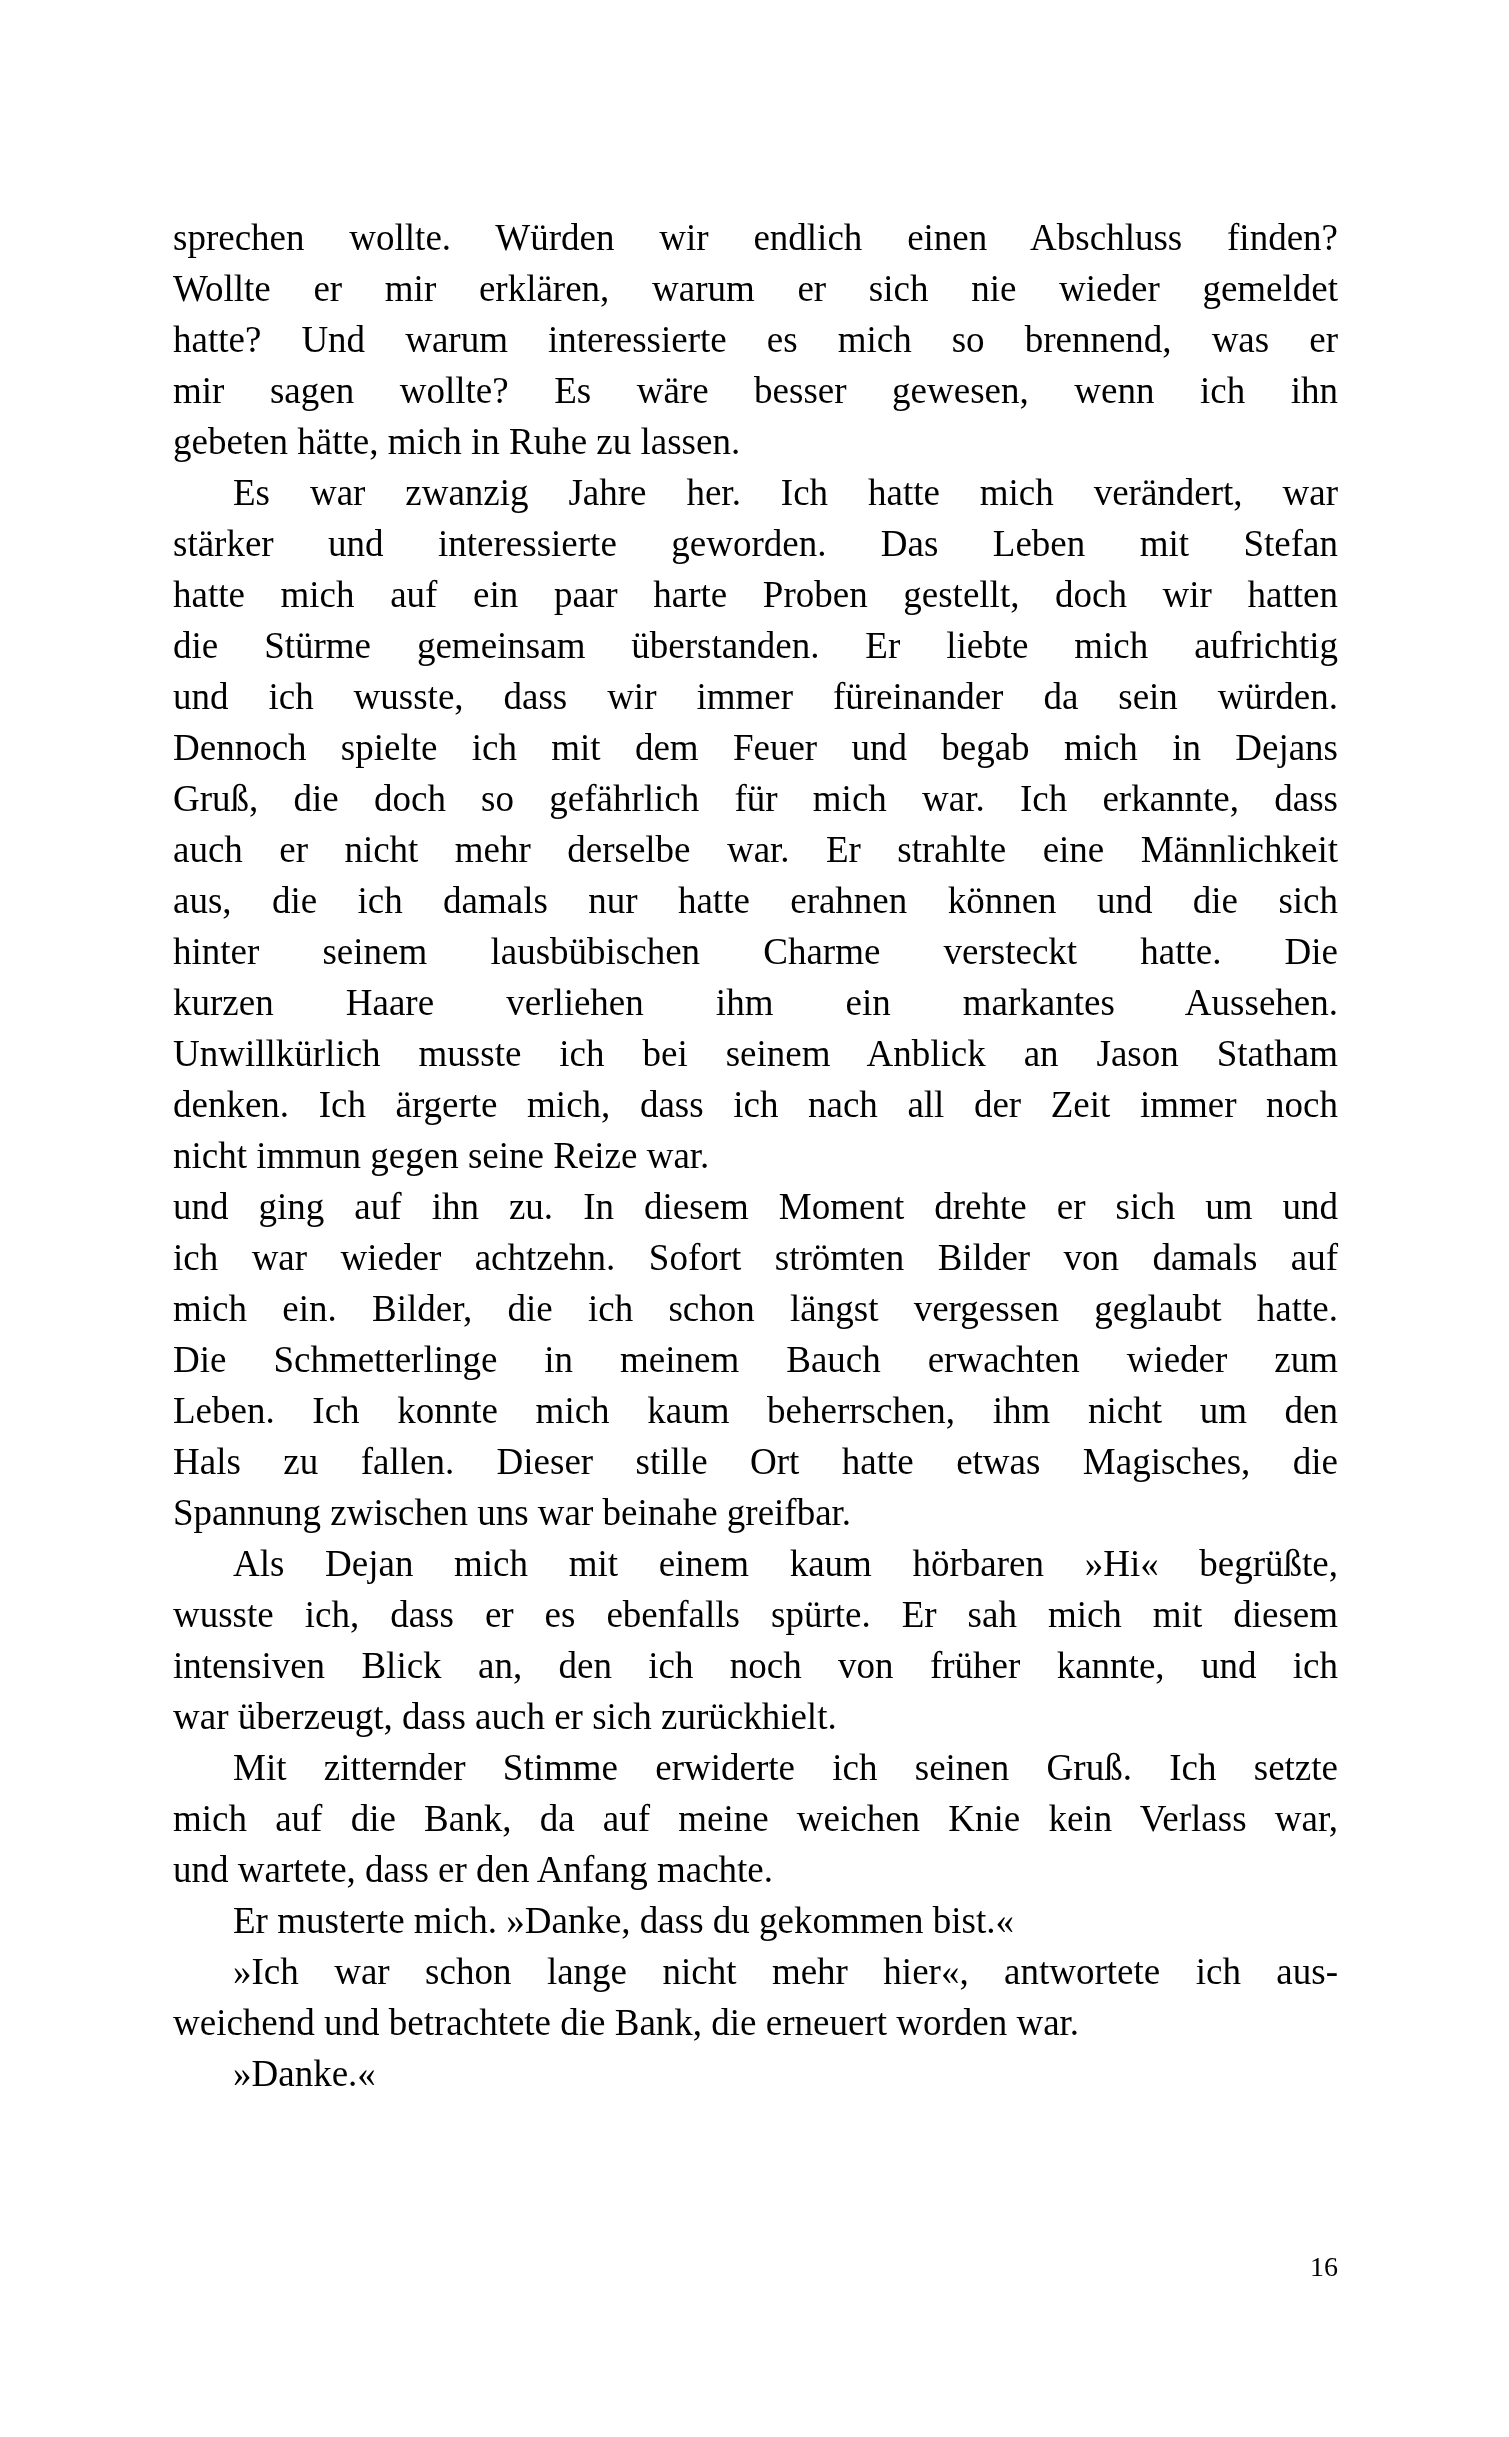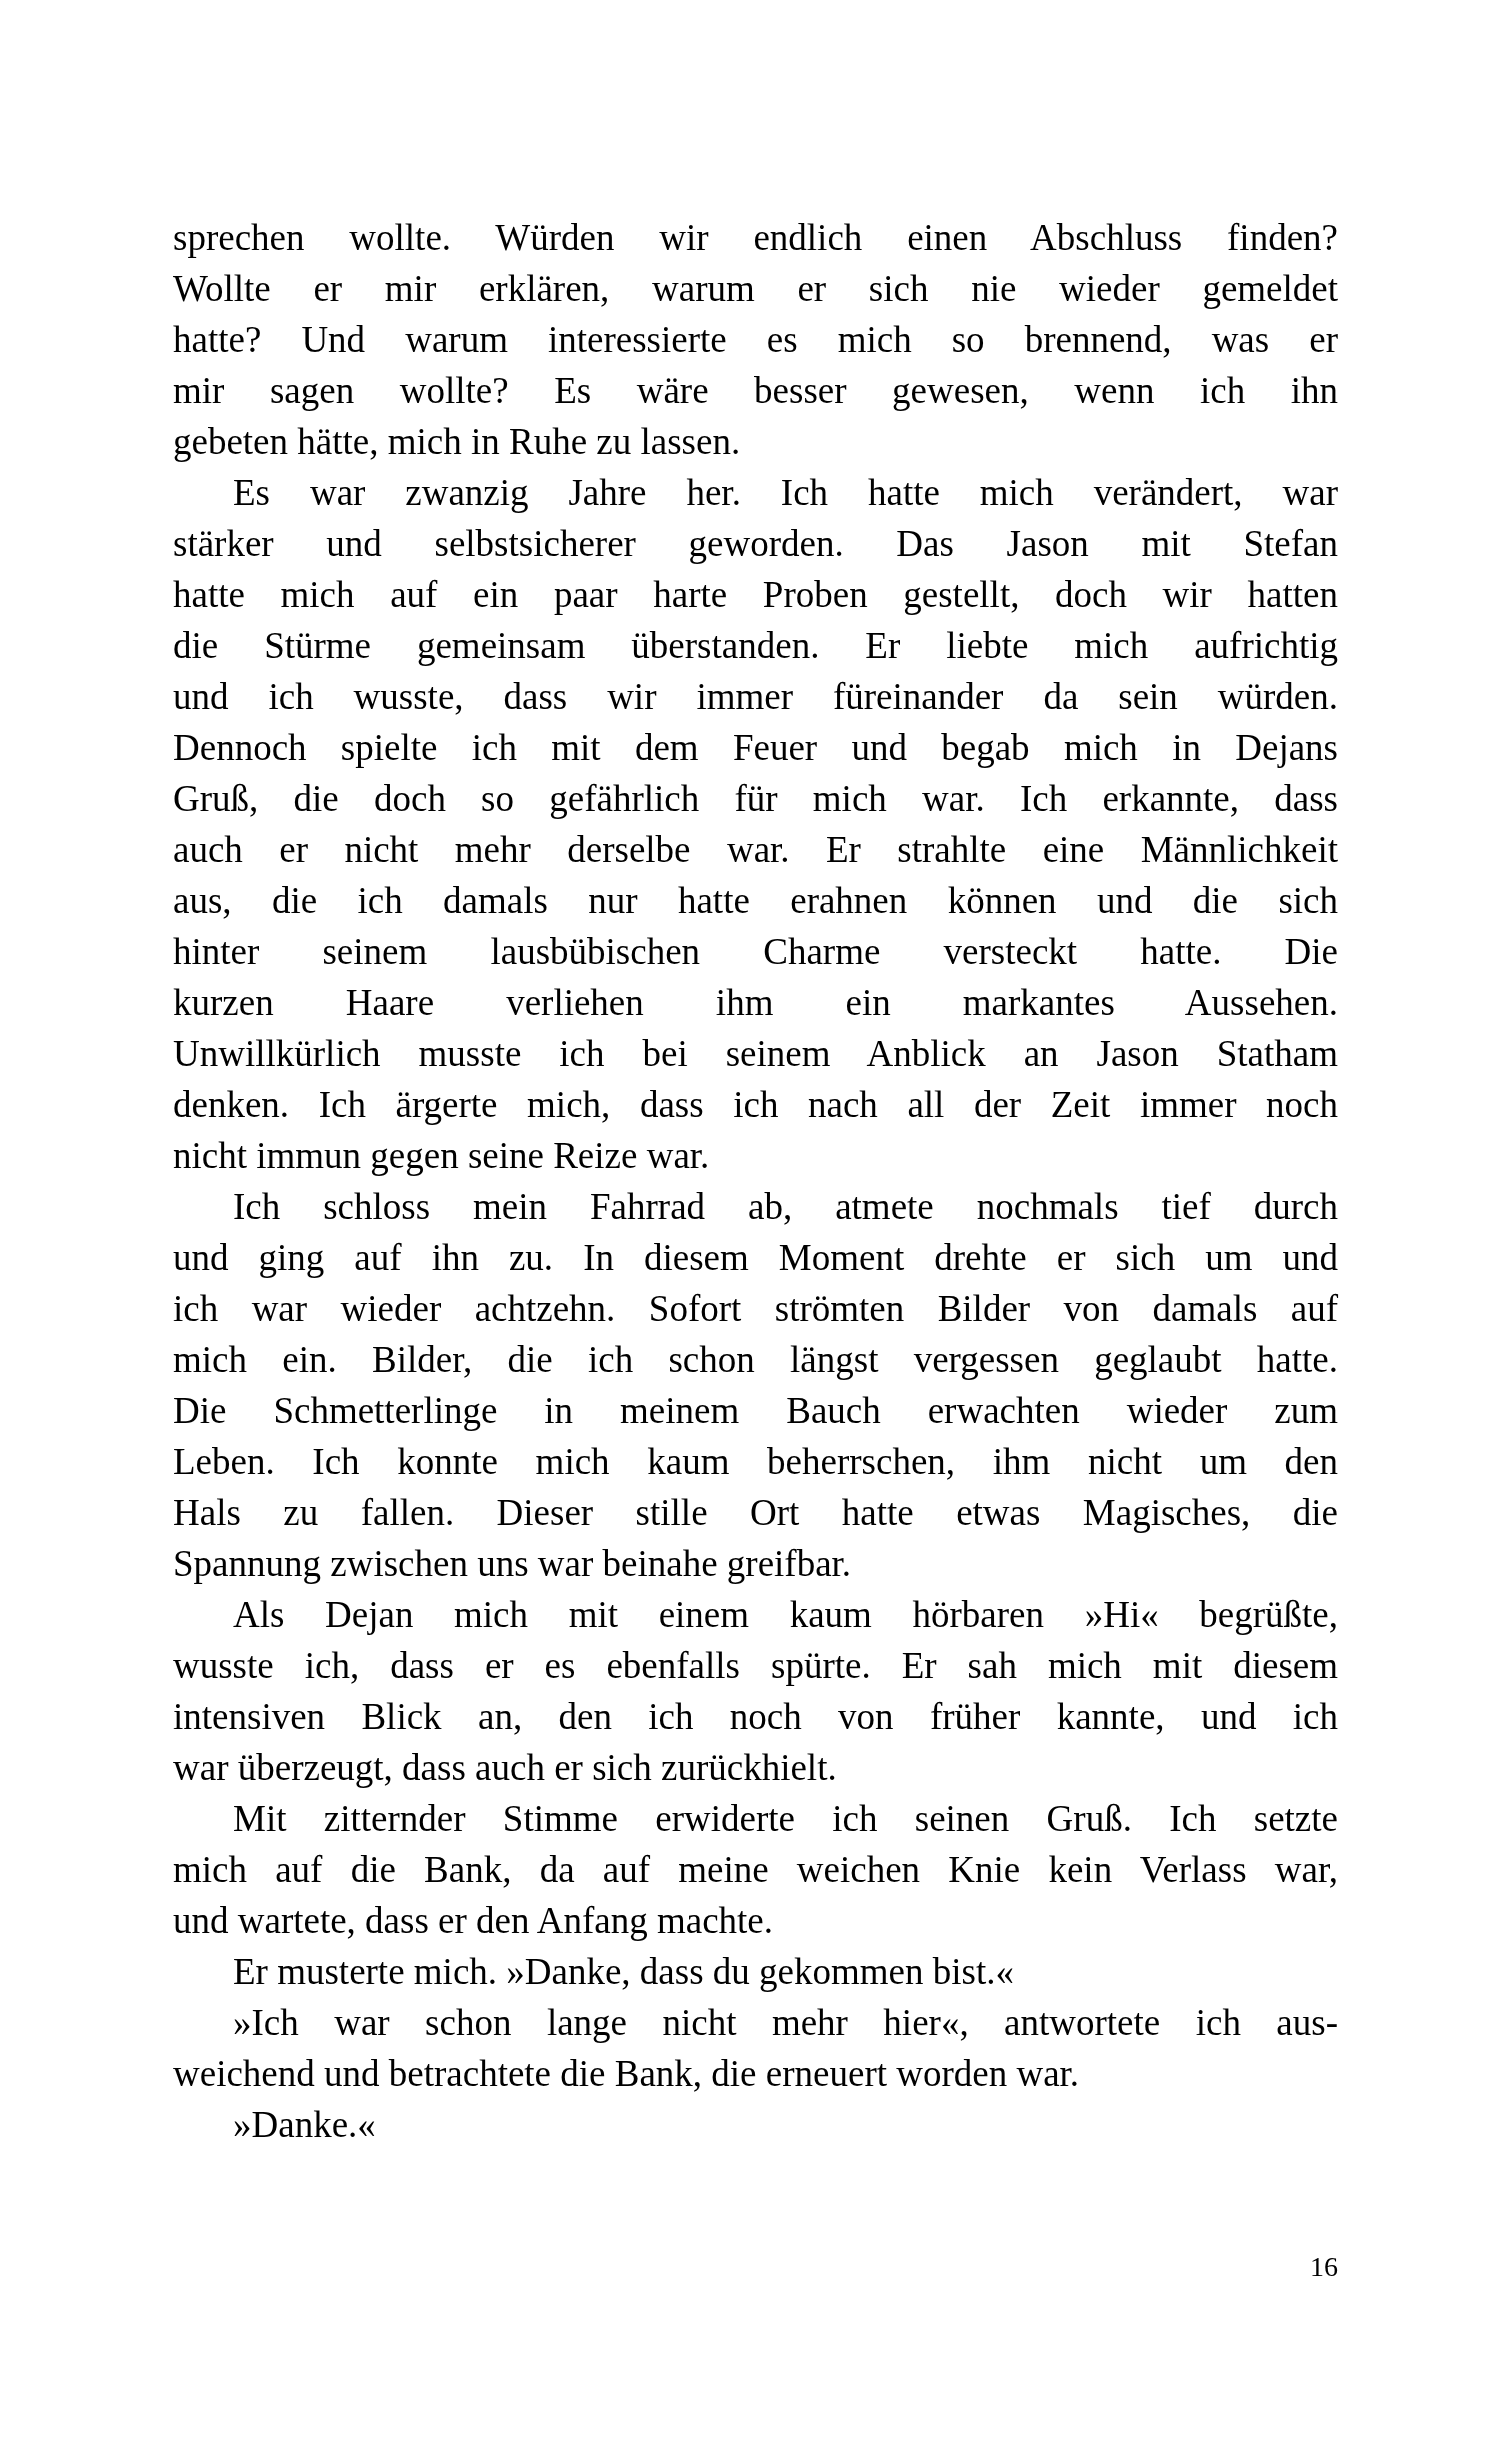--- a/index.html
+++ b/index.html
@@ -51,34 +51,33 @@
 <body>
 
 <div class="page">
   <div class="text-block">
       <div class="line fill">sprechen wollte. Würden wir endlich einen Abschluss finden?</div>
       <div class="line fill">Wollte er mir erklären, warum er sich nie wieder gemeldet</div>
       <div class="line fill">hatte? Und warum interessierte es mich so brennend, was er</div>
       <div class="line fill">mir sagen wollte? Es wäre besser gewesen, wenn ich ihn</div>
       <div class="line">gebeten hätte, mich in Ruhe zu lassen.</div>
       <div class="line fill indent">Es war zwanzig Jahre her. Ich hatte mich verändert, war</div>
-      <div class="line fill">stärker und selbstsicherer geworden. Das Jason mit Stefan</div>
+      <div class="line fill">stärker und interessierte geworden. Das Leben mit Stefan</div>
       <div class="line fill">hatte mich auf ein paar harte Proben gestellt, doch wir hatten</div>
       <div class="line fill">die Stürme gemeinsam überstanden. Er liebte mich aufrichtig</div>
       <div class="line fill">und ich wusste, dass wir immer füreinander da sein würden.</div>
       <div class="line fill">Dennoch spielte ich mit dem Feuer und begab mich in Dejans</div>
       <div class="line fill">Gruß, die doch so gefährlich für mich war. Ich erkannte, dass</div>
       <div class="line fill">auch er nicht mehr derselbe war. Er strahlte eine Männlichkeit</div>
       <div class="line fill">aus, die ich damals nur hatte erahnen können und die sich</div>
       <div class="line fill">hinter seinem lausbübischen Charme versteckt hatte. Die</div>
       <div class="line fill">kurzen Haare verliehen ihm ein markantes Aussehen.</div>
       <div class="line fill">Unwillkürlich musste ich bei seinem Anblick an Jason Statham</div>
       <div class="line fill">denken. Ich ärgerte mich, dass ich nach all der Zeit immer noch</div>
       <div class="line">nicht immun gegen seine Reize war.</div>
-      <div class="line fill indent">Ich schloss mein Fahrrad ab, atmete nochmals tief durch</div>
       <div class="line fill">und ging auf ihn zu. In diesem Moment drehte er sich um und</div>
       <div class="line fill">ich war wieder achtzehn. Sofort strömten Bilder von damals auf</div>
       <div class="line fill">mich ein. Bilder, die ich schon längst vergessen geglaubt hatte.</div>
       <div class="line fill">Die Schmetterlinge in meinem Bauch erwachten wieder zum</div>
       <div class="line fill">Leben. Ich konnte mich kaum beherrschen, ihm nicht um den</div>
       <div class="line fill">Hals zu fallen. Dieser stille Ort hatte etwas Magisches, die</div>
       <div class="line">Spannung zwischen uns war beinahe greifbar.</div>
       <div class="line fill indent">Als Dejan mich mit einem kaum hörbaren »Hi« begrüßte,</div>
       <div class="line fill">wusste ich, dass er es ebenfalls spürte. Er sah mich mit diesem</div>
       <div class="line fill">intensiven Blick an, den ich noch von früher kannte, und ich</div>

